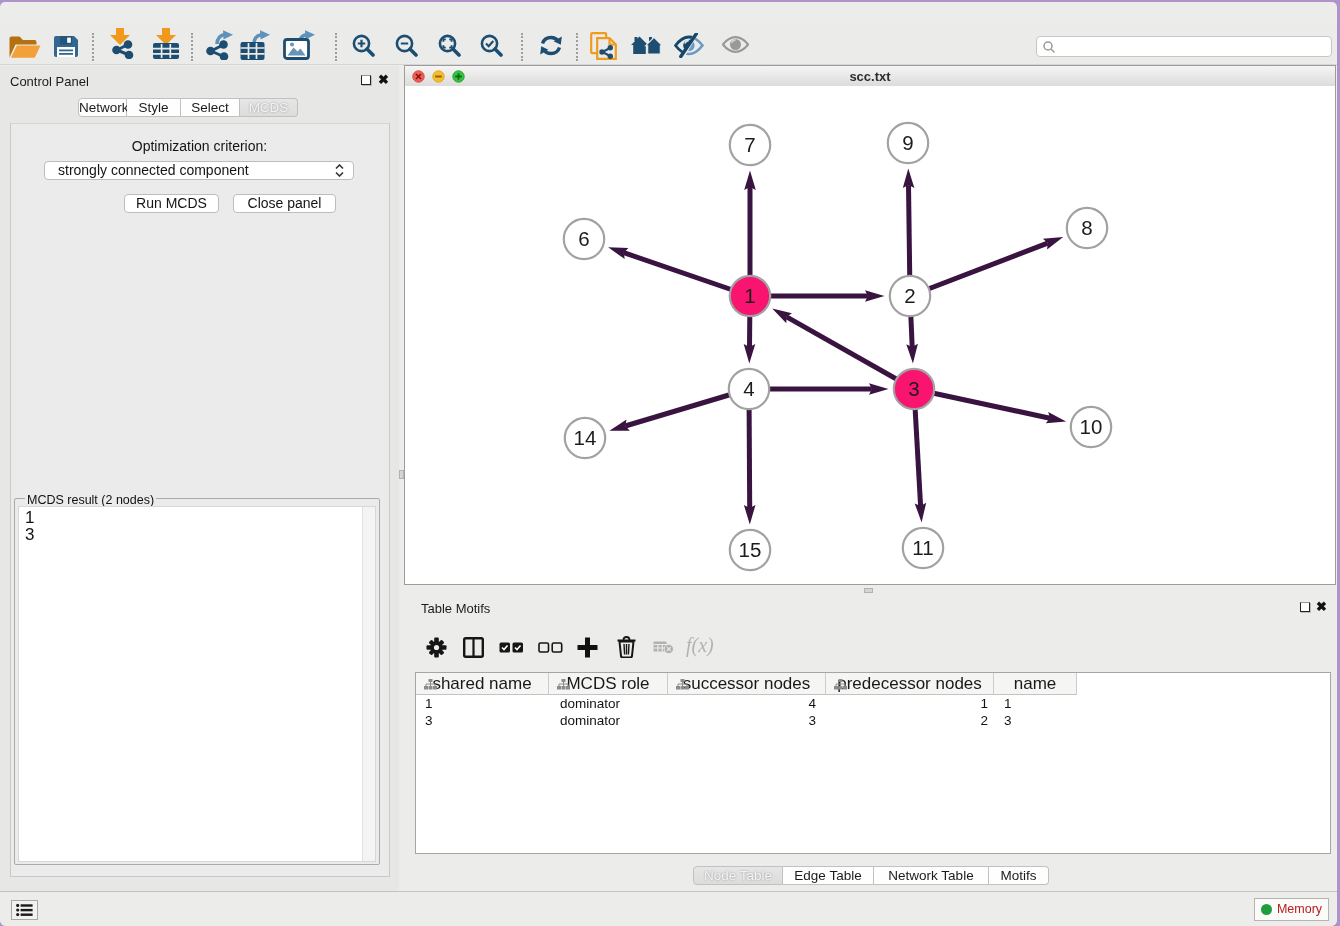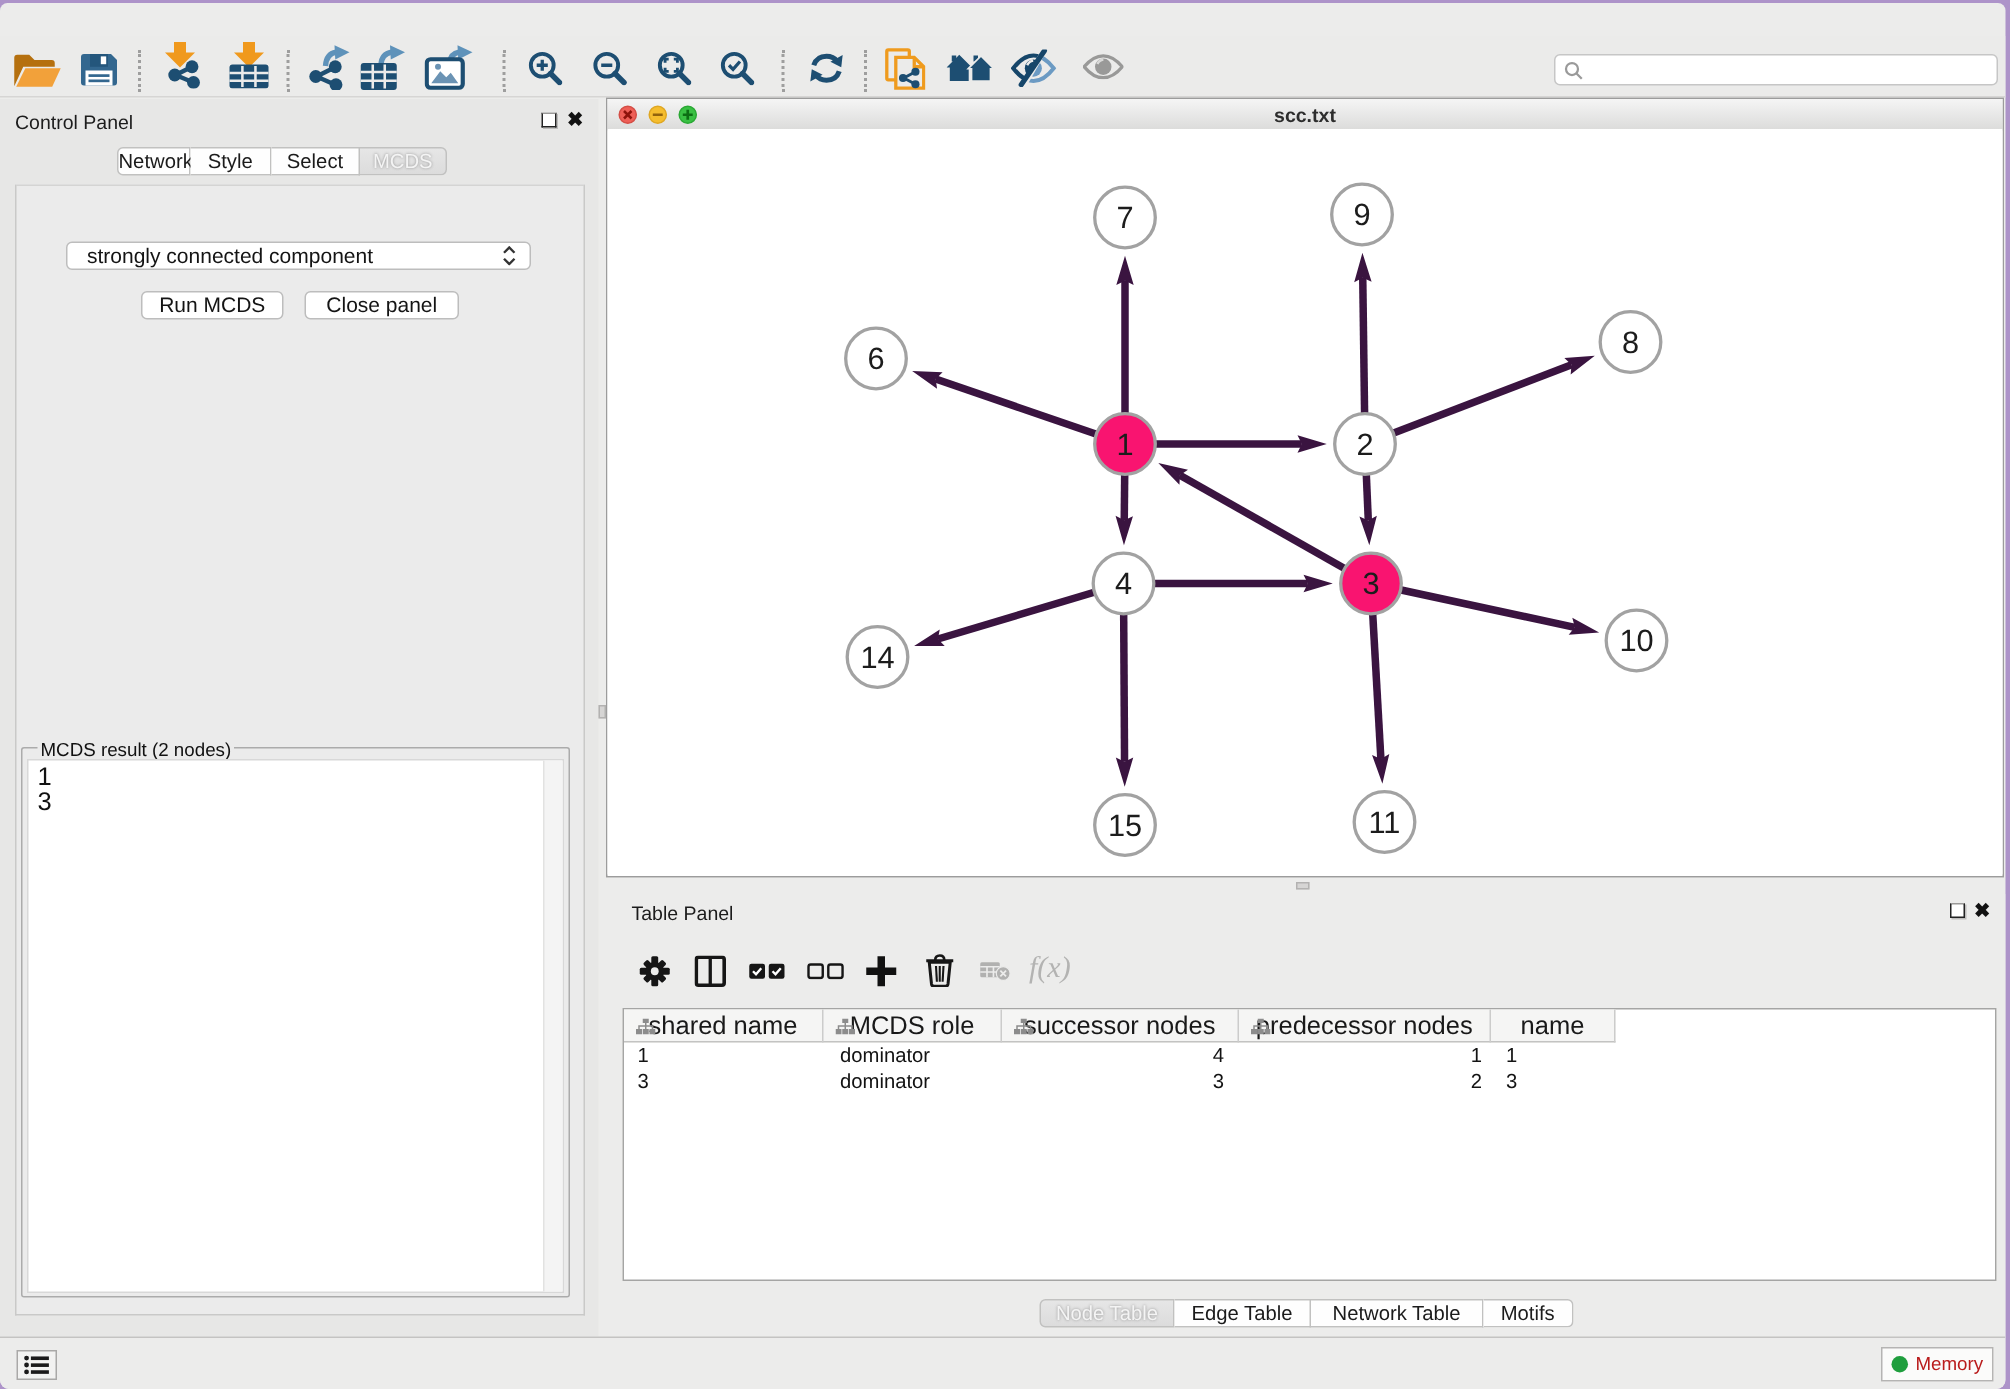--- a/index.html
+++ b/index.html
@@ -40,21 +40,21 @@
                text-shadow:0 0 2px #8f8f8f; }
   
   #mcdspanel { position:absolute; left:10px; top:57px; right:9px; bottom:14px;
                background:#ebebeb; border:1px solid #c9c9c8; border-top-color:#d4d4d3; }
   #optlabel { position:absolute; top:72px; left:0; right:0; text-align:center;
               font-size:14px; color:#141414; }
   #dropdown { position:absolute; left:44px; top:95px; width:310px; height:19px;
               background:#fff; border:1px solid #bdbdbd; border-radius:4px;
               font-size:14px; color:#141414; line-height:17px; padding-left:13px; }
   .btn { position:absolute; height:19px; background:#fff; border:1px solid #bdbdbd;
-         border-radius:4px; font-size:14px; color:#141414; text-align:center; line-height:17px; }
+         border-radius:4px; font-size:14px; color:#141414; text-align:center; line-height:17px;margin-left:30px; }
   #fieldset { position:absolute; left:14px; top:432px; width:366px; bottom:26px;
               border:1px solid #ababab; border-radius:2px; }
   #fieldset .legend { position:absolute; left:10px; top:-6px; background:#ebebeb;
                       font-size:12.5px; color:#111; padding:0 2px; }
   #resultarea { position:absolute; left:3px; top:7px; right:3px; bottom:2px; background:#fff;
                 border:1px solid #d8d8d8; font-size:17px; color:#111; padding:3px 6px 2px; line-height:16.7px; }
   #resultscroll { position:absolute; right:0; top:0; width:13px; bottom:0;
                   background:#f4f4f4; border-left:1px solid #e2e2e1; }
   
   #netframe { position:absolute; left:404px; top:63px; width:932px; height:520px;
@@ -256,20 +256,21 @@
       <div class="floatbox" style="left:361px; top:9px"></div>
       <div class="closex" style="left:378px; top:6px">✖</div>
     </div>
     <div class="tabrow" style="left:78px; top:32px">
       <div class="tab first" style="width:49px">Network</div>
       <div class="tab" style="width:54px">Style</div>
       <div class="tab" style="width:59px">Select</div>
       <div class="tab last sel" style="width:58px">MCDS</div>
     </div>
     <div id="mcdspanel"></div>
+    <div id="optlabel">Optimization criterion:</div>
     <div id="dropdown">strongly connected component
       <svg width="9" height="13" viewBox="0 0 9 13" style="position:absolute;right:9px;top:2px">
           <path d="M1 4.5 L4.5 1 L8 4.5" fill="none" stroke="#333" stroke-width="1.6"></path>
           <path d="M1 8.5 L4.5 12 L8 8.5" fill="none" stroke="#333" stroke-width="1.6"></path>
         </svg>
     </div>
     <div class="btn" style="left:94px; top:128px; width:95px">Run MCDS</div>
     <div class="btn" style="left:203px; top:128px; width:103px">Close panel</div>
     <div id="fieldset">
       <div class="legend">MCDS result (2 nodes)</div>
@@ -349,21 +350,21 @@
 <text x="345" y="471" text-anchor="middle" font-family="Liberation Sans, sans-serif" font-size="20.5" fill="#1c1c1c">15</text>
 </svg>
 
     </div>
   </div>
 
   <div id="hsplit-handle"></div>
 
   <div id="tpanel">
     <div id="tphead">
-      <div class="label">Table Panel</div>
+      <div class="label">Table Motifs</div>
       <div class="floatbox" style="left:896px; top:6px"></div>
       <div class="closex" style="left:912px; top:3px">✖</div>
     </div>
     <svg style="position:absolute;left:22px;top:41px" width="21" height="21" viewBox="0 0 21 21">
         <g fill="#161616">
           <rect x="8.2" y="0.5" width="4.6" height="20" rx="1"></rect>
           <rect x="0.5" y="8.2" width="20" height="4.6" rx="1"></rect>
           <g transform="rotate(45 10.5 10.5)">
             <rect x="8.4" y="1.4" width="4.2" height="18.2" rx="1"></rect>
             <rect x="1.4" y="8.4" width="18.2" height="4.2" rx="1"></rect>

